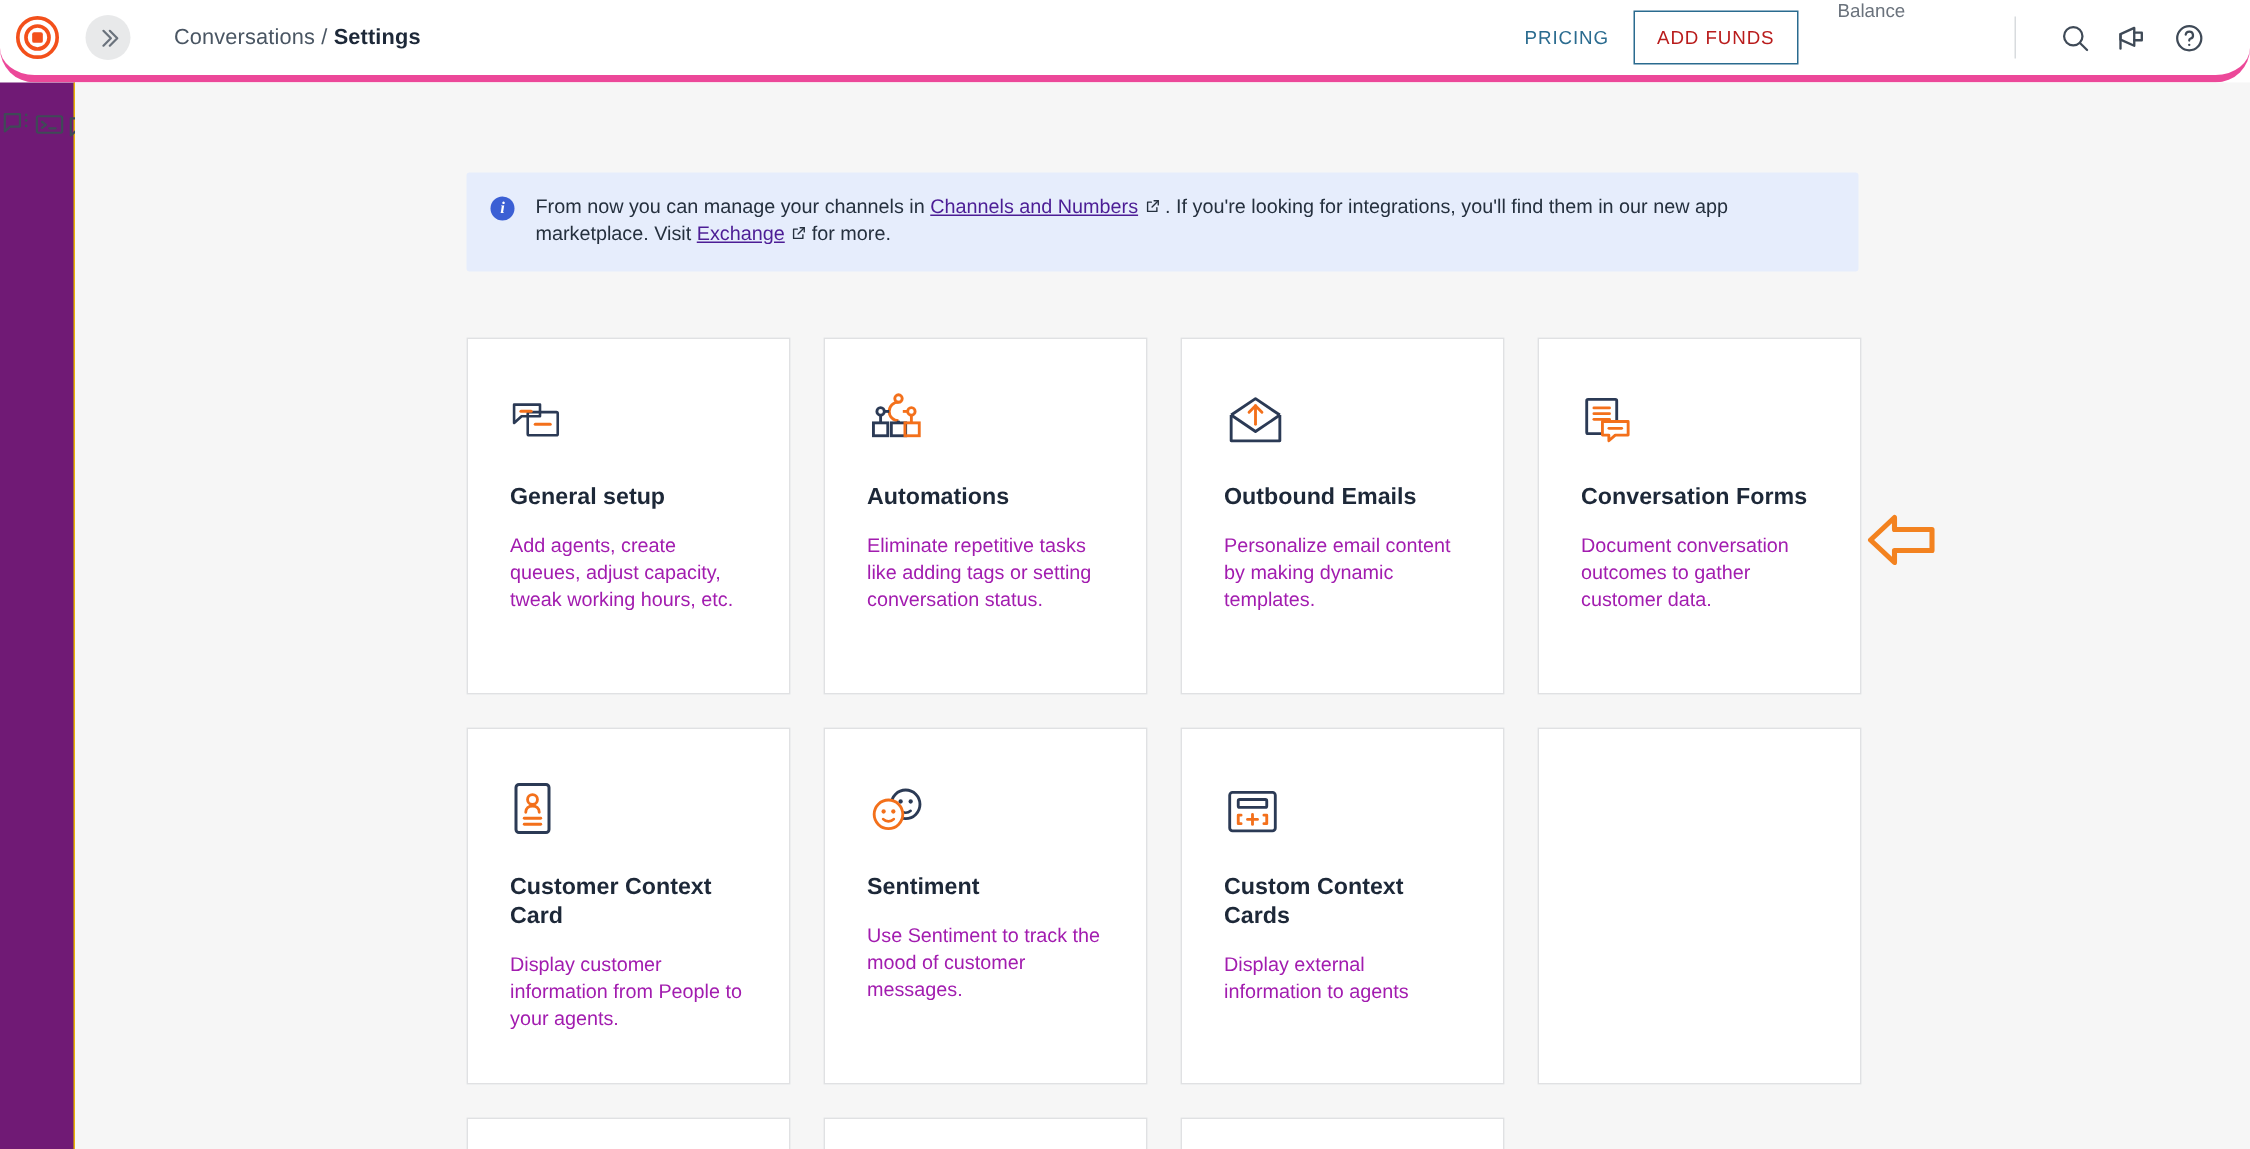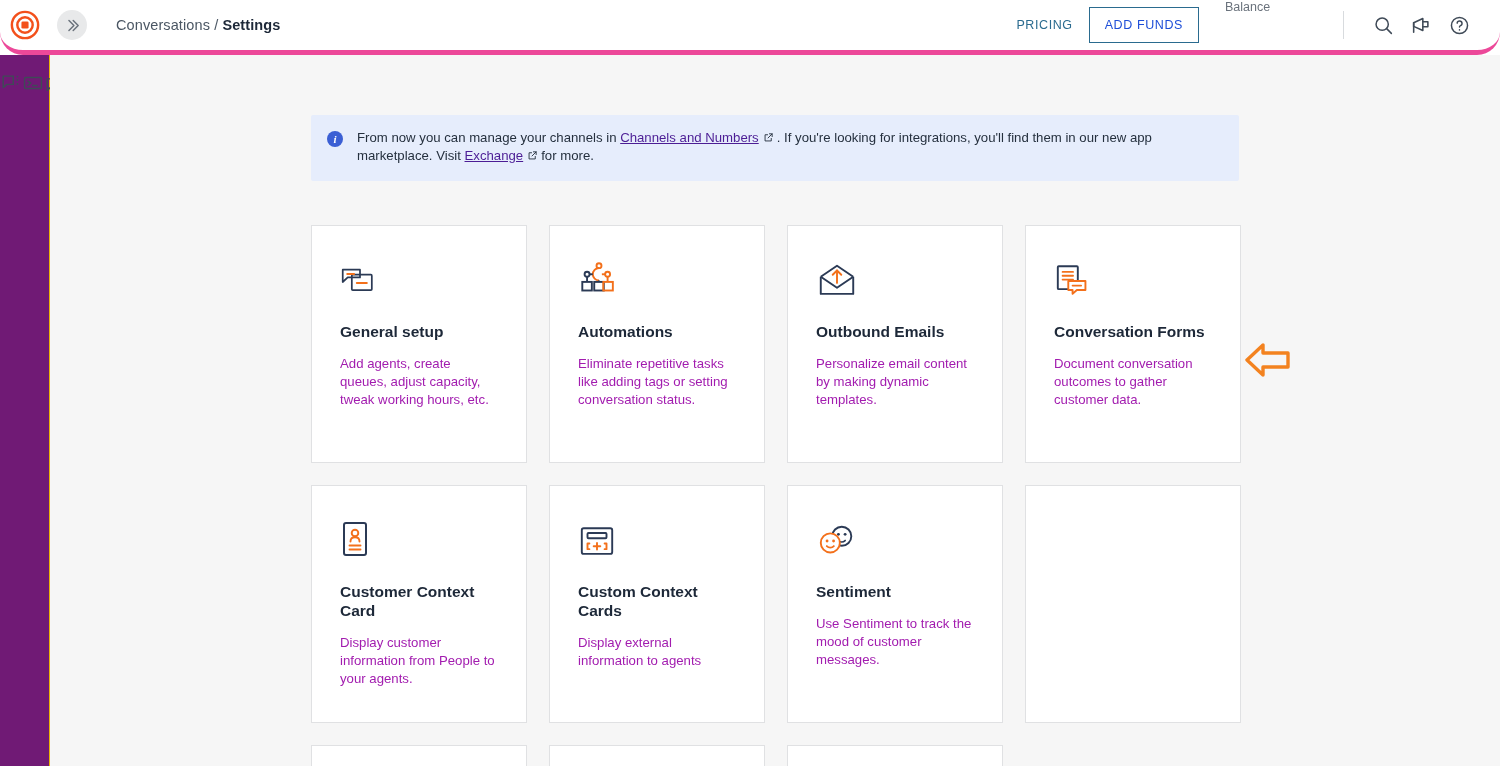--- a/index.html
+++ b/index.html
@@ -39,21 +39,21 @@
   .breadcrumb .cur { font-weight: bold; color: #1d2838; }
   .topbar-right {
     margin-left: auto; display: flex; align-items: center; height: 100%;
     padding-right: 24px;
   }
   .pricing-link {
     font-size: 12.5px; letter-spacing: .6px;
     color: #2a6b8f; cursor: pointer; margin-right: 16px;
   }
   .add-funds {
-    border: 1px solid #2a6b8f; color: #1d4ed8;
+    border: 1px solid #2a6b8f; color: #b91c1c;
     background: #fff;
     font-size: 12.5px; letter-spacing: .6px;
     padding: 10px 15px; cursor: pointer;
     font-family: "Liberation Sans", sans-serif;
   }
   .balance-block {
     margin-left: 26px; width: 110px;
     align-self: flex-start; 
   }
   .balance-label { font-size: 12.5px; color: #6a727c; }
@@ -437,50 +437,50 @@
                 <line x1="9.5" y1="25.5" x2="20.5" y2="25.5" stroke="#f3701b" stroke-width="1.9" stroke-linecap="round"></line>
                 <line x1="9.5" y1="29.5" x2="20.5" y2="29.5" stroke="#f3701b" stroke-width="1.9" stroke-linecap="round"></line>
               </svg>
             </div>
             <div class="card-title">Customer Context Card</div>
             <div class="card-desc">Display customer information from People to your agents.</div>
           </div>
 
           <div class="card">
             <div class="card-icon">
-              <svg width="38" height="36" viewBox="0 0 40 36" fill="none">
-                <rect x="4" y="3.5" width="32" height="27" rx="2" stroke="#2b3a55" stroke-width="2"></rect>
-                <rect x="10" y="8.5" width="20" height="5.5" rx="1" stroke="#2b3a55" stroke-width="2"></rect>
-                <path d="M12 19.5h-2v6h2" stroke="#f3701b" stroke-width="2" stroke-linecap="round" stroke-linejoin="round"></path>
-                <path d="M28 19.5h2v6h-2" stroke="#f3701b" stroke-width="2" stroke-linecap="round" stroke-linejoin="round"></path>
-                <line x1="20" y1="19" x2="20" y2="26" stroke="#f3701b" stroke-width="2" stroke-linecap="round"></line>
-                <line x1="16.5" y1="22.5" x2="23.5" y2="22.5" stroke="#f3701b" stroke-width="2" stroke-linecap="round"></line>
-              </svg>
-            </div>
-            <div class="card-title">Custom Context Cards</div>
-            <div class="card-desc">Display external information to agents</div>
-          </div>
-
-          <div class="card">
-            <div class="card-icon">
               <svg width="42" height="38" viewBox="0 0 44 38" fill="none">
                 <circle cx="27" cy="14" r="10" fill="#fff" stroke="#2b3a55" stroke-width="2"></circle>
                 <circle cx="23.5" cy="12" r="1.5" fill="#2b3a55"></circle>
                 <circle cx="30.5" cy="12" r="1.5" fill="#2b3a55"></circle>
                 <path d="M23.5 19.5c2-1.8 5-1.8 7 0" stroke="#2b3a55" stroke-width="1.8" stroke-linecap="round" transform="rotate(180 27 19)"></path>
                 <circle cx="15" cy="21" r="10" fill="#fff" stroke="#f3701b" stroke-width="2"></circle>
                 <circle cx="11.6" cy="19" r="1.5" fill="#f3701b"></circle>
                 <circle cx="18.4" cy="19" r="1.5" fill="#f3701b"></circle>
                 <path d="M11.3 24.3c2 2.1 5.4 2.1 7.4 0" stroke="#f3701b" stroke-width="1.9" stroke-linecap="round"></path>
               </svg>
             </div>
             <div class="card-title">Sentiment</div>
             <div class="card-desc">Use Sentiment to track the mood of customer messages.</div>
           </div>
 
+          <div class="card">
+            <div class="card-icon">
+              <svg width="38" height="36" viewBox="0 0 40 36" fill="none">
+                <rect x="4" y="3.5" width="32" height="27" rx="2" stroke="#2b3a55" stroke-width="2"></rect>
+                <rect x="10" y="8.5" width="20" height="5.5" rx="1" stroke="#2b3a55" stroke-width="2"></rect>
+                <path d="M12 19.5h-2v6h2" stroke="#f3701b" stroke-width="2" stroke-linecap="round" stroke-linejoin="round"></path>
+                <path d="M28 19.5h2v6h-2" stroke="#f3701b" stroke-width="2" stroke-linecap="round" stroke-linejoin="round"></path>
+                <line x1="20" y1="19" x2="20" y2="26" stroke="#f3701b" stroke-width="2" stroke-linecap="round"></line>
+                <line x1="16.5" y1="22.5" x2="23.5" y2="22.5" stroke="#f3701b" stroke-width="2" stroke-linecap="round"></line>
+              </svg>
+            </div>
+            <div class="card-title">Custom Context Cards</div>
+            <div class="card-desc">Display external information to agents</div>
+          </div>
+
           <div class="card stub"></div>
           <div class="card stub"></div>
           <div class="card stub"></div>
           <div class="card stub"></div>
         </div>
       </div>
 
       <svg class="annot-arrow" viewBox="0 0 46 40" fill="none">
         <path d="M2 20 L18 5 L18 13 L43 13 L43 27 L18 27 L18 35 Z" fill="none" stroke="#f3821f" stroke-width="3.4" stroke-linejoin="round"></path>
       </svg>

